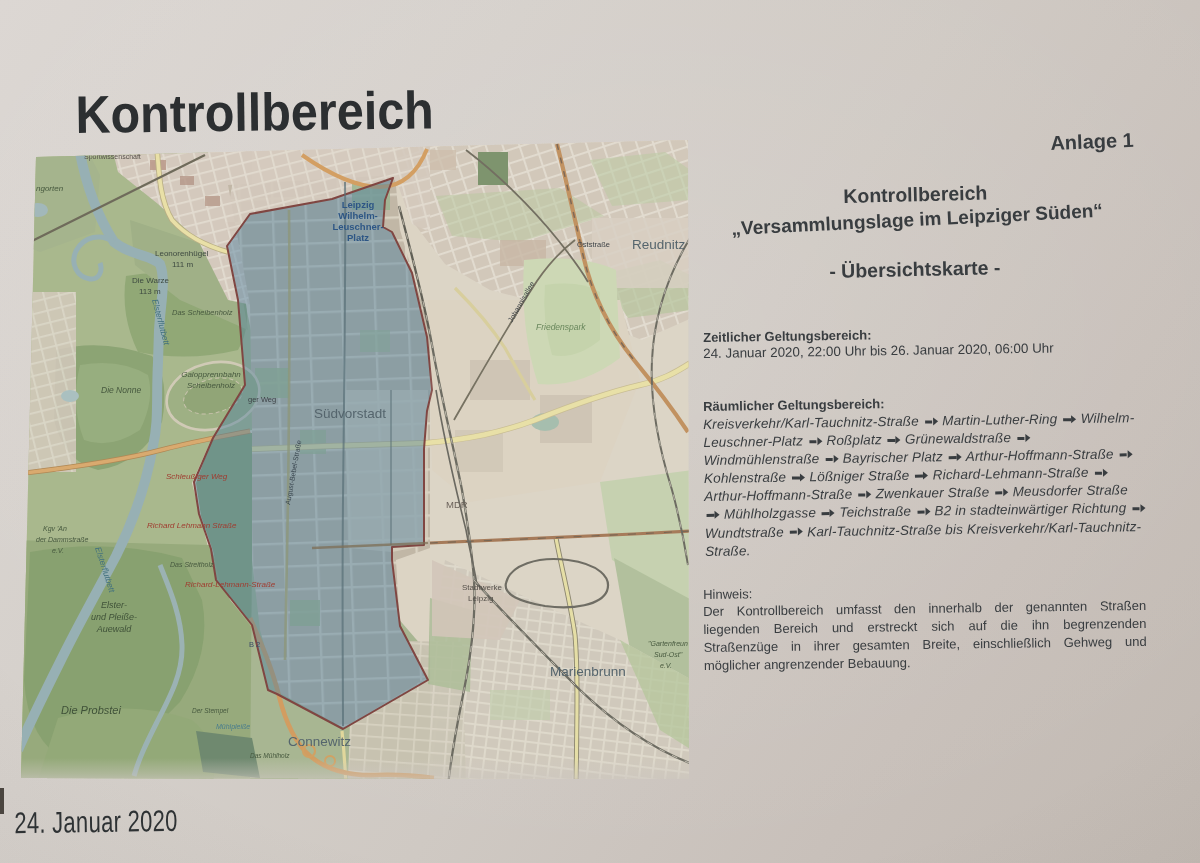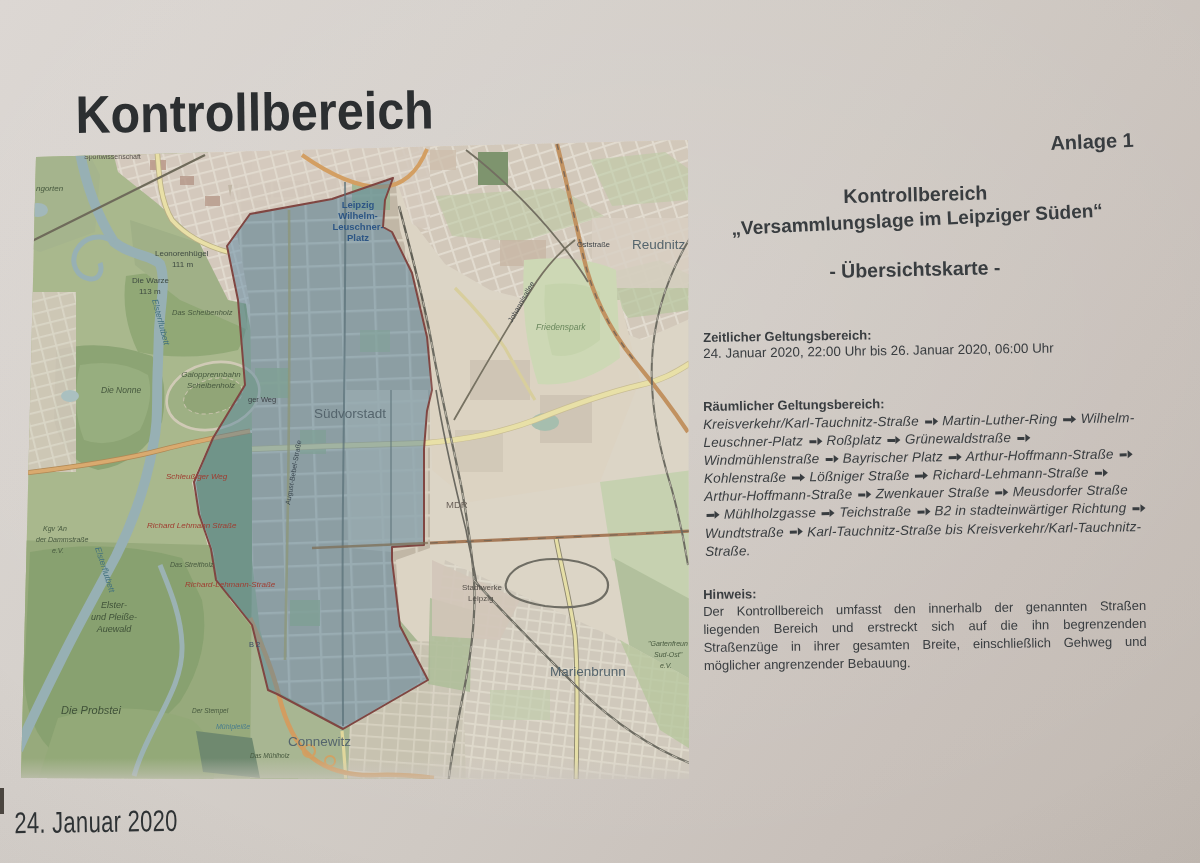--- a/index.html
+++ b/index.html
@@ -318,21 +318,21 @@
 <div class="abs" style="left:829px;top:260px;font-size:19.5px;font-weight:bold;color:#393d40;transform:rotate(-1.3deg);transform-origin:0 0;">- Übersichtskarte -</div>
 
 <div class="abs" style="left:703px;top:330px;font-size:13px;font-weight:bold;color:#393d40;transform:rotate(-0.9deg);transform-origin:0 0;">Zeitlicher Geltungsbereich:</div>
 
 <div class="abs" style="left:703px;top:346px;font-size:13.4px;color:#393d40;transform:rotate(-0.9deg);transform-origin:0 0;">24. Januar 2020, 22:00 Uhr bis 26. Januar 2020, 06:00 Uhr</div>
 
 <div class="abs" style="left:703px;top:399px;font-size:13px;font-weight:bold;color:#393d40;transform:rotate(-0.9deg);transform-origin:0 0;">Räumlicher Geltungsbereich:</div>
 
 <div class="abs" style="left:703px;top:416px;font-size:13.5px;font-style:italic;color:#393d40;letter-spacing:0.16px;line-height:18.1px;transform:rotate(-0.9deg);transform-origin:0 0;">Kreisverkehr/Karl-Tauchnitz-Straße <i class="ar"></i> Martin-Luther-Ring <i class="ar"></i> Wilhelm-<br>Leuschner-Platz <i class="ar"></i> Roßplatz <i class="ar"></i> Grünewaldstraße <i class="ar"></i><br>Windmühlenstraße <i class="ar"></i> Bayrischer Platz <i class="ar"></i> Arthur-Hoffmann-Straße <i class="ar"></i><br>Kohlenstraße <i class="ar"></i> Lößniger Straße <i class="ar"></i> Richard-Lehmann-Straße <i class="ar"></i><br>Arthur-Hoffmann-Straße <i class="ar"></i> Zwenkauer Straße <i class="ar"></i> Meusdorfer Straße<br><i class="ar"></i> Mühlholzgasse <i class="ar"></i> Teichstraße <i class="ar"></i> B2 in stadteinwärtiger Richtung <i class="ar"></i><br>Wundtstraße <i class="ar"></i> Karl-Tauchnitz-Straße bis Kreisverkehr/Karl-Tauchnitz-<br>Straße.</div>
 
-<div class="abs" style="left:703px;top:587px;font-size:13px;font-weight:bold;color:#393d40;transform:rotate(-0.8deg);transform-origin:0 0;">Hinweis:</div>
+<div class="abs" style="left:703px;top:587px;font-size:13px;font-weight:normal;color:#393d40;transform:rotate(-0.8deg);transform-origin:0 0;">Hinweis:</div>
 
 <div class="abs" style="left:703px;top:603px;width:443px;font-size:13px;color:#393d40;line-height:18.1px;transform:rotate(-0.8deg);transform-origin:0 0;">
     <div style="text-align:justify;text-align-last:justify;">Der Kontrollbereich umfasst den innerhalb der genannten Straßen</div>
     <div style="text-align:justify;text-align-last:justify;">liegenden Bereich und erstreckt sich auf die ihn begrenzenden</div>
     <div style="text-align:justify;text-align-last:justify;">Straßenzüge in ihrer gesamten Breite, einschließlich Gehweg und</div>
     <div>möglicher angrenzender Bebauung.</div>
   </div>
 
 <div class="abs" style="left:14px;top:806px;font-size:22px;letter-spacing:0.3px;color:#2e3234;transform:rotate(-0.8deg) scale(1,1.36);transform-origin:0 0;">24. Januar 2020</div>
 

